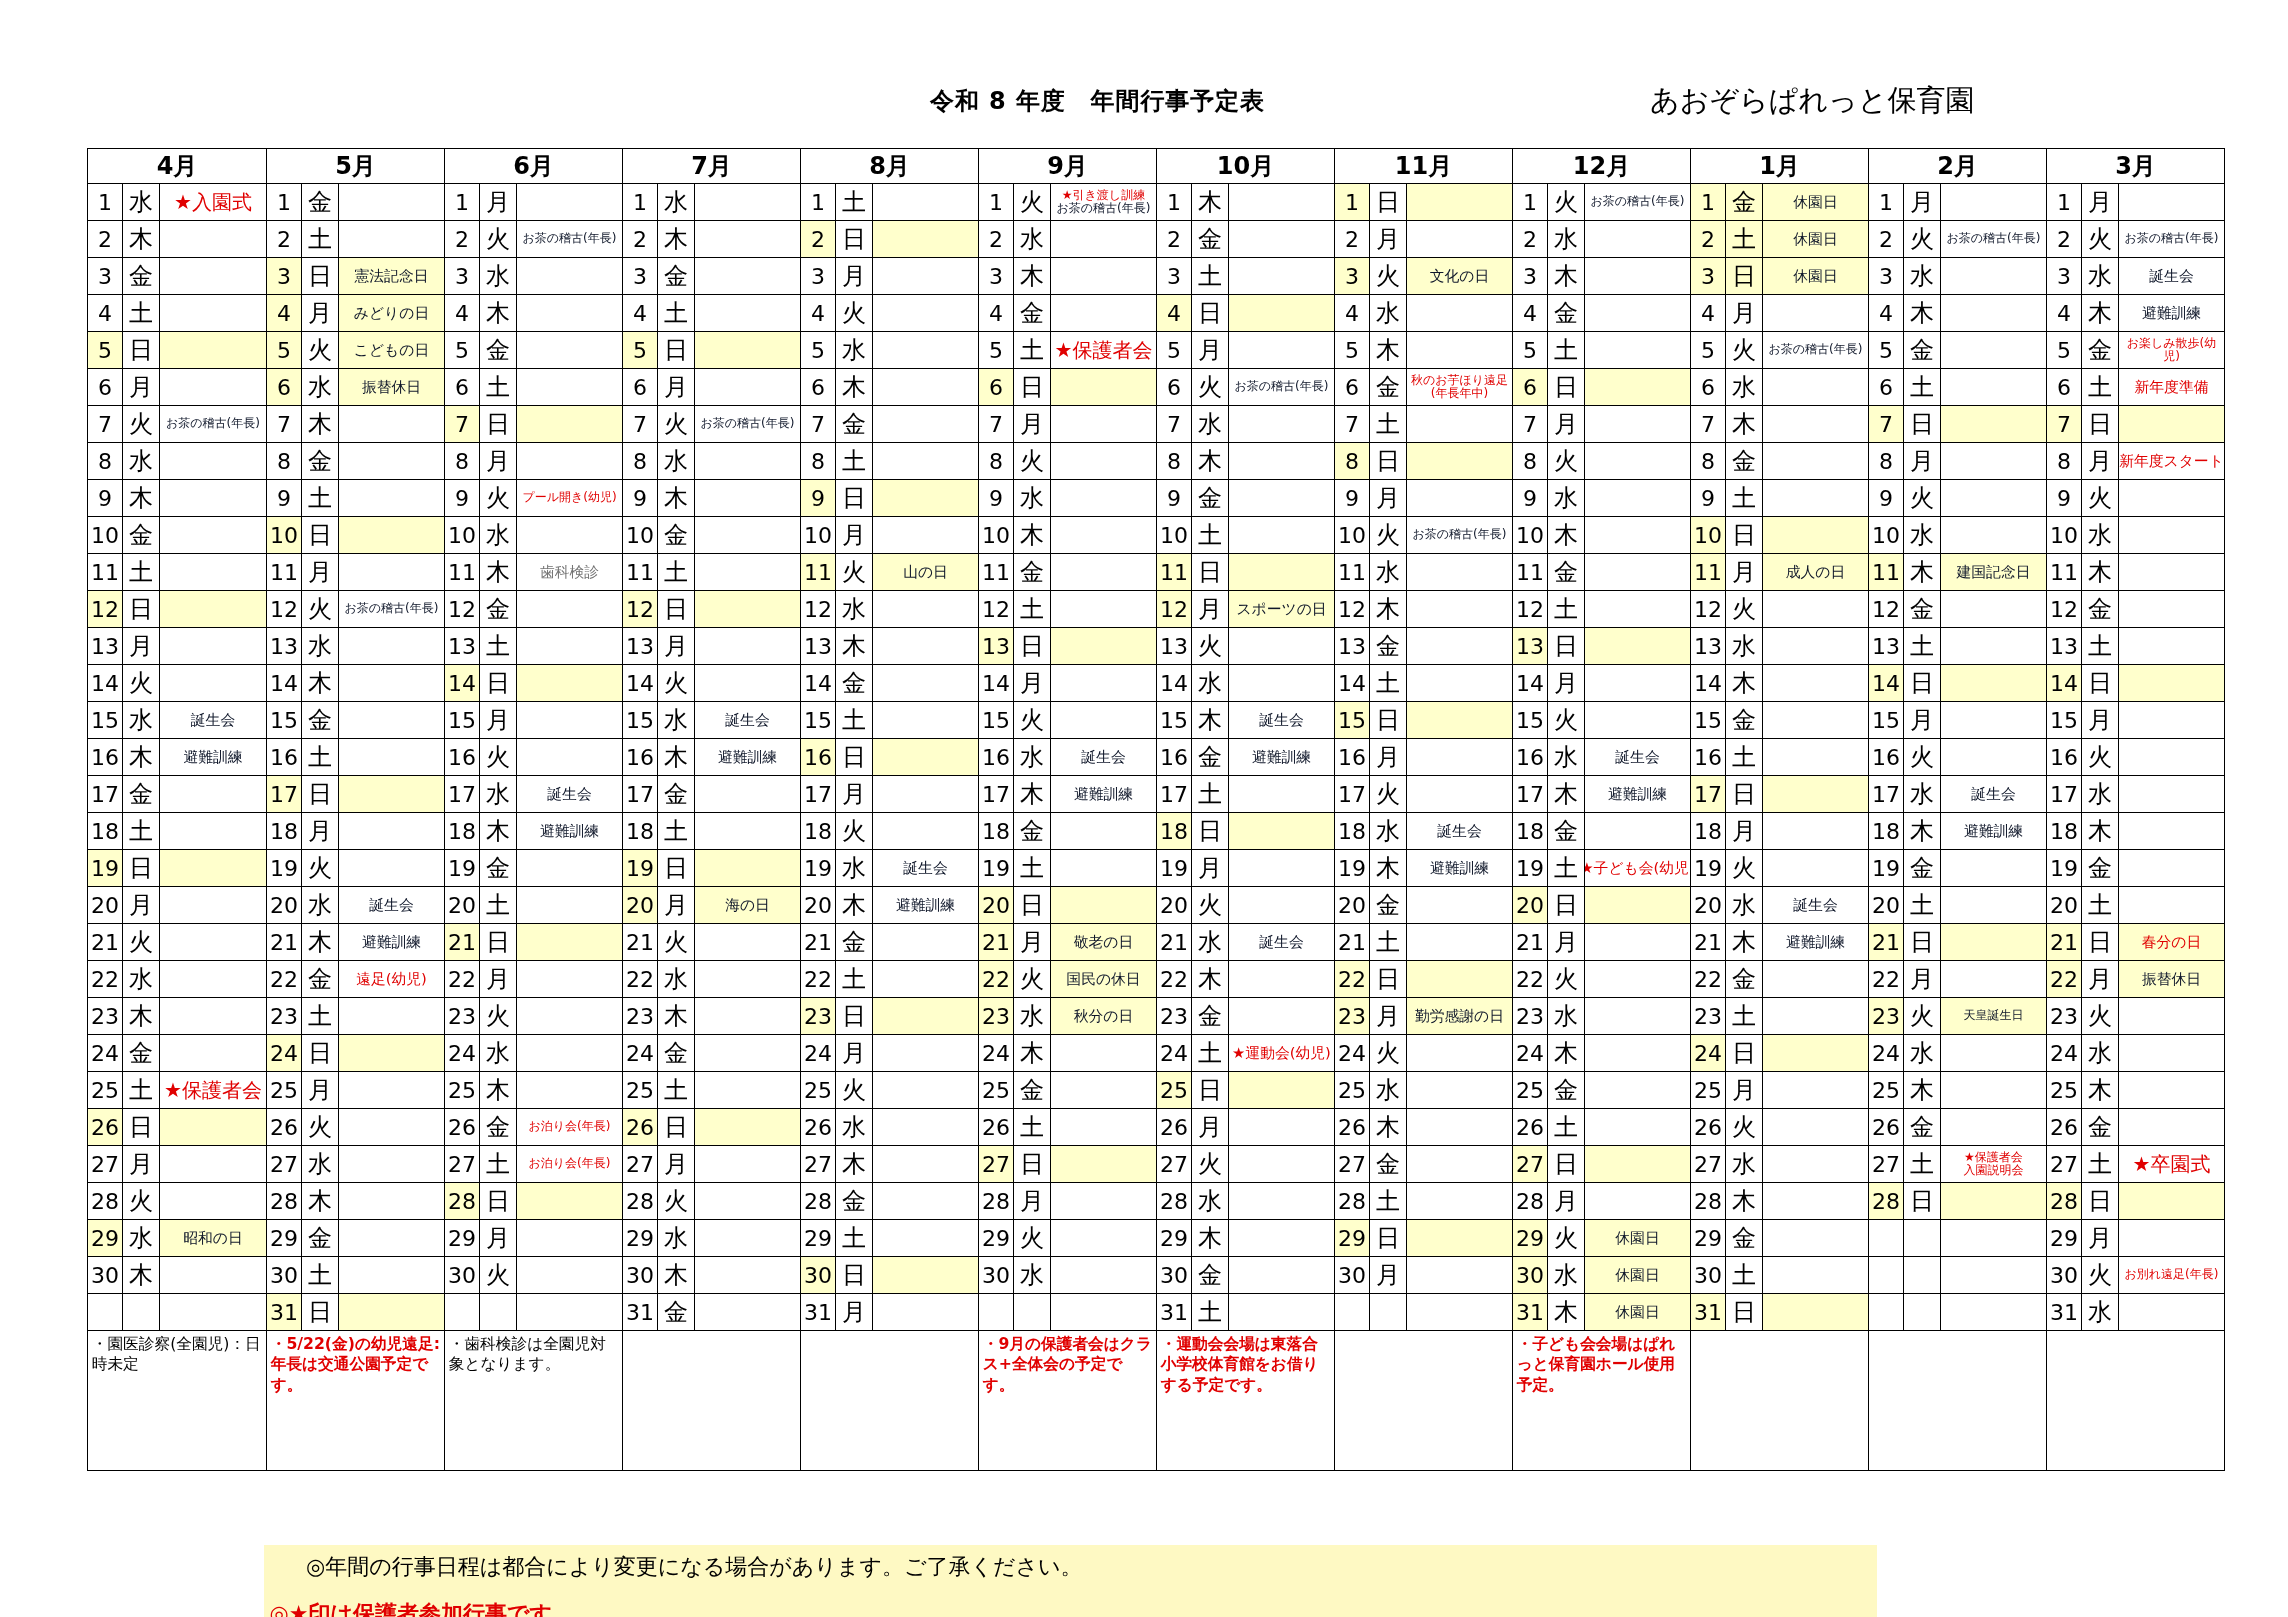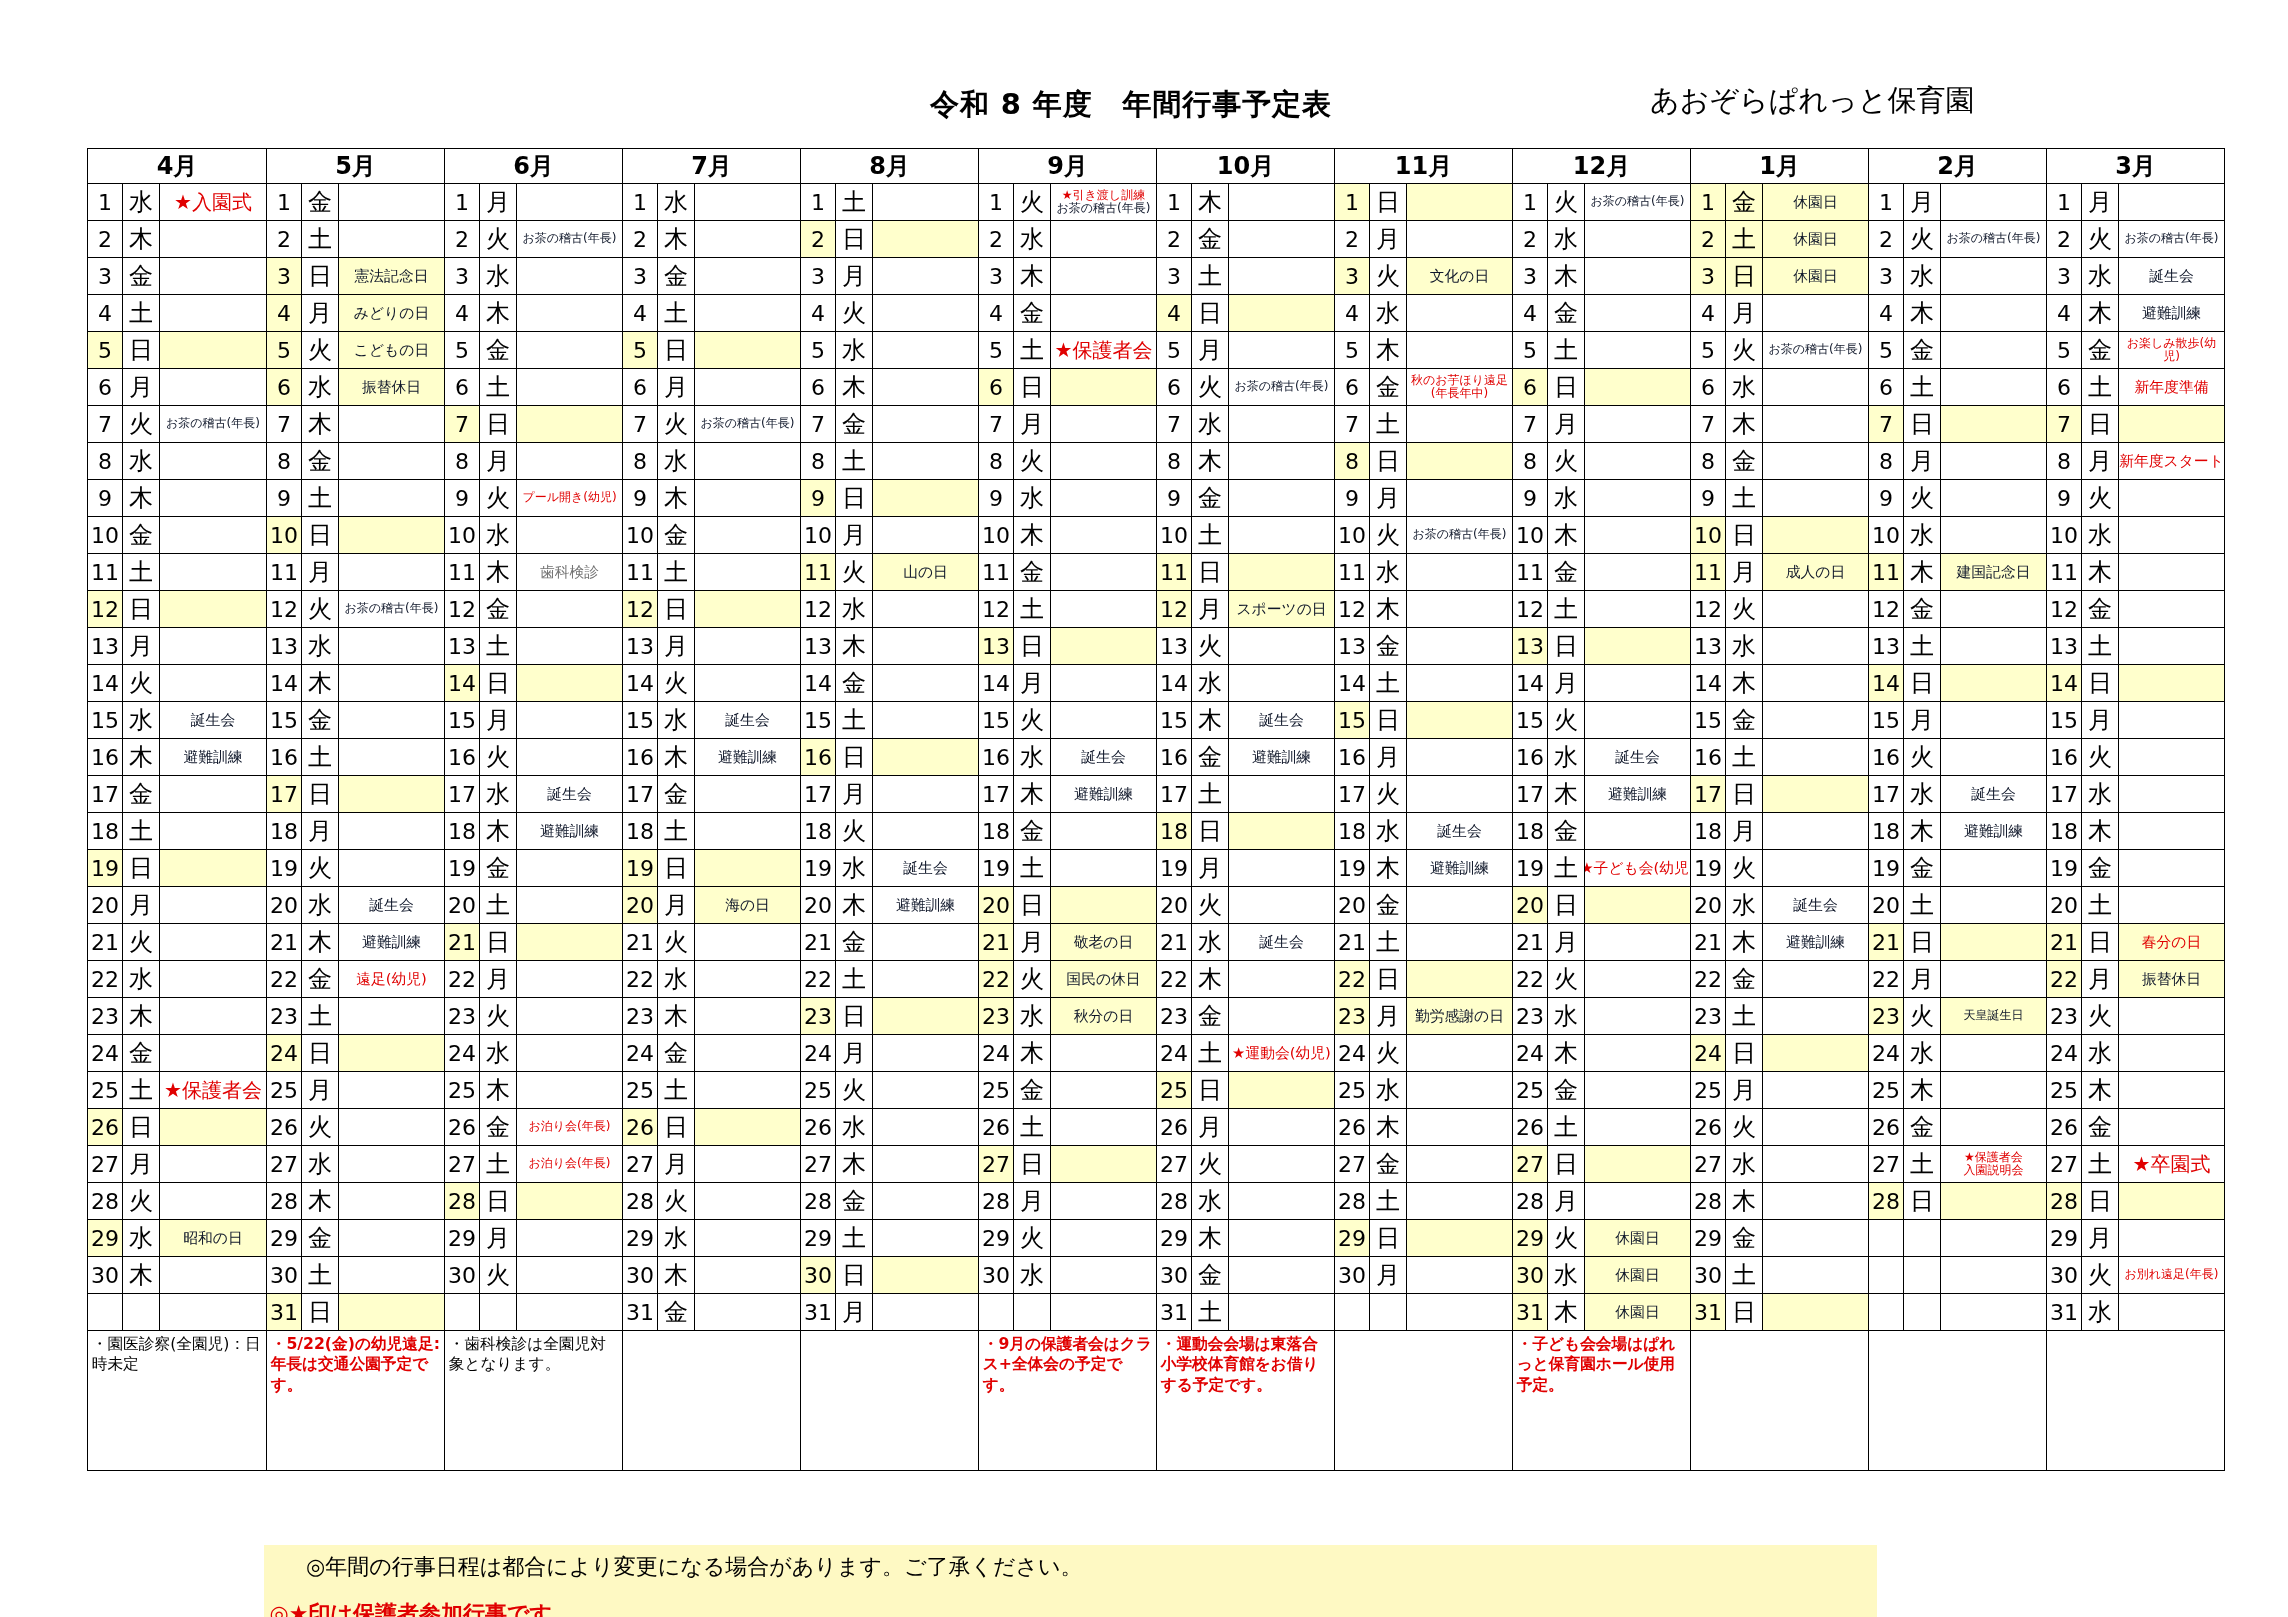--- a/index.html
+++ b/index.html
@@ -1,18 +1,18 @@
 <!DOCTYPE html>
 <html style="font-size:14.8px"><head>
 <meta charset="utf-8">
 <style>
   *{box-sizing:border-box;margin:0;padding:0}
   html,body{background:#ffffff}
   body{width:2289px;height:1618px;position:relative;font-family:"DejaVu Sans","Liberation Sans",sans-serif;color:#000}
-  .title{position:absolute;top:85px;left:930px;font-size:29px;font-weight:bold;letter-spacing:0.9px}
+  .title{position:absolute;top:85px;left:930px;font-size:24px;font-weight:bold;letter-spacing:0.9px}
   .school{position:absolute;top:81px;left:1650px;font-size:29px;font-weight:normal}
   #cal{position:absolute;left:87px;top:148px;display:flex;border:1.8px solid #000;background:#fff}
   .month{width:178px;display:flex;flex-direction:column;border-left:1.8px solid #000}
   .month:first-child{border-left:none}
   .mhead{height:35px;border-bottom:1.8px solid #000;display:flex;align-items:center;justify-content:center;font-size:24px;font-weight:bold}
   .drow{display:flex;height:37px;border-bottom:0.9px solid #000}
   .cell{display:flex;align-items:center;justify-content:center}
   .num{width:35px;border-right:0.9px solid #000;font-size:22px}
   .dow{width:37px;border-right:0.9px solid #000;font-size:24px}
   .evt{flex:1;flex-direction:column;overflow:hidden;text-align:center}

